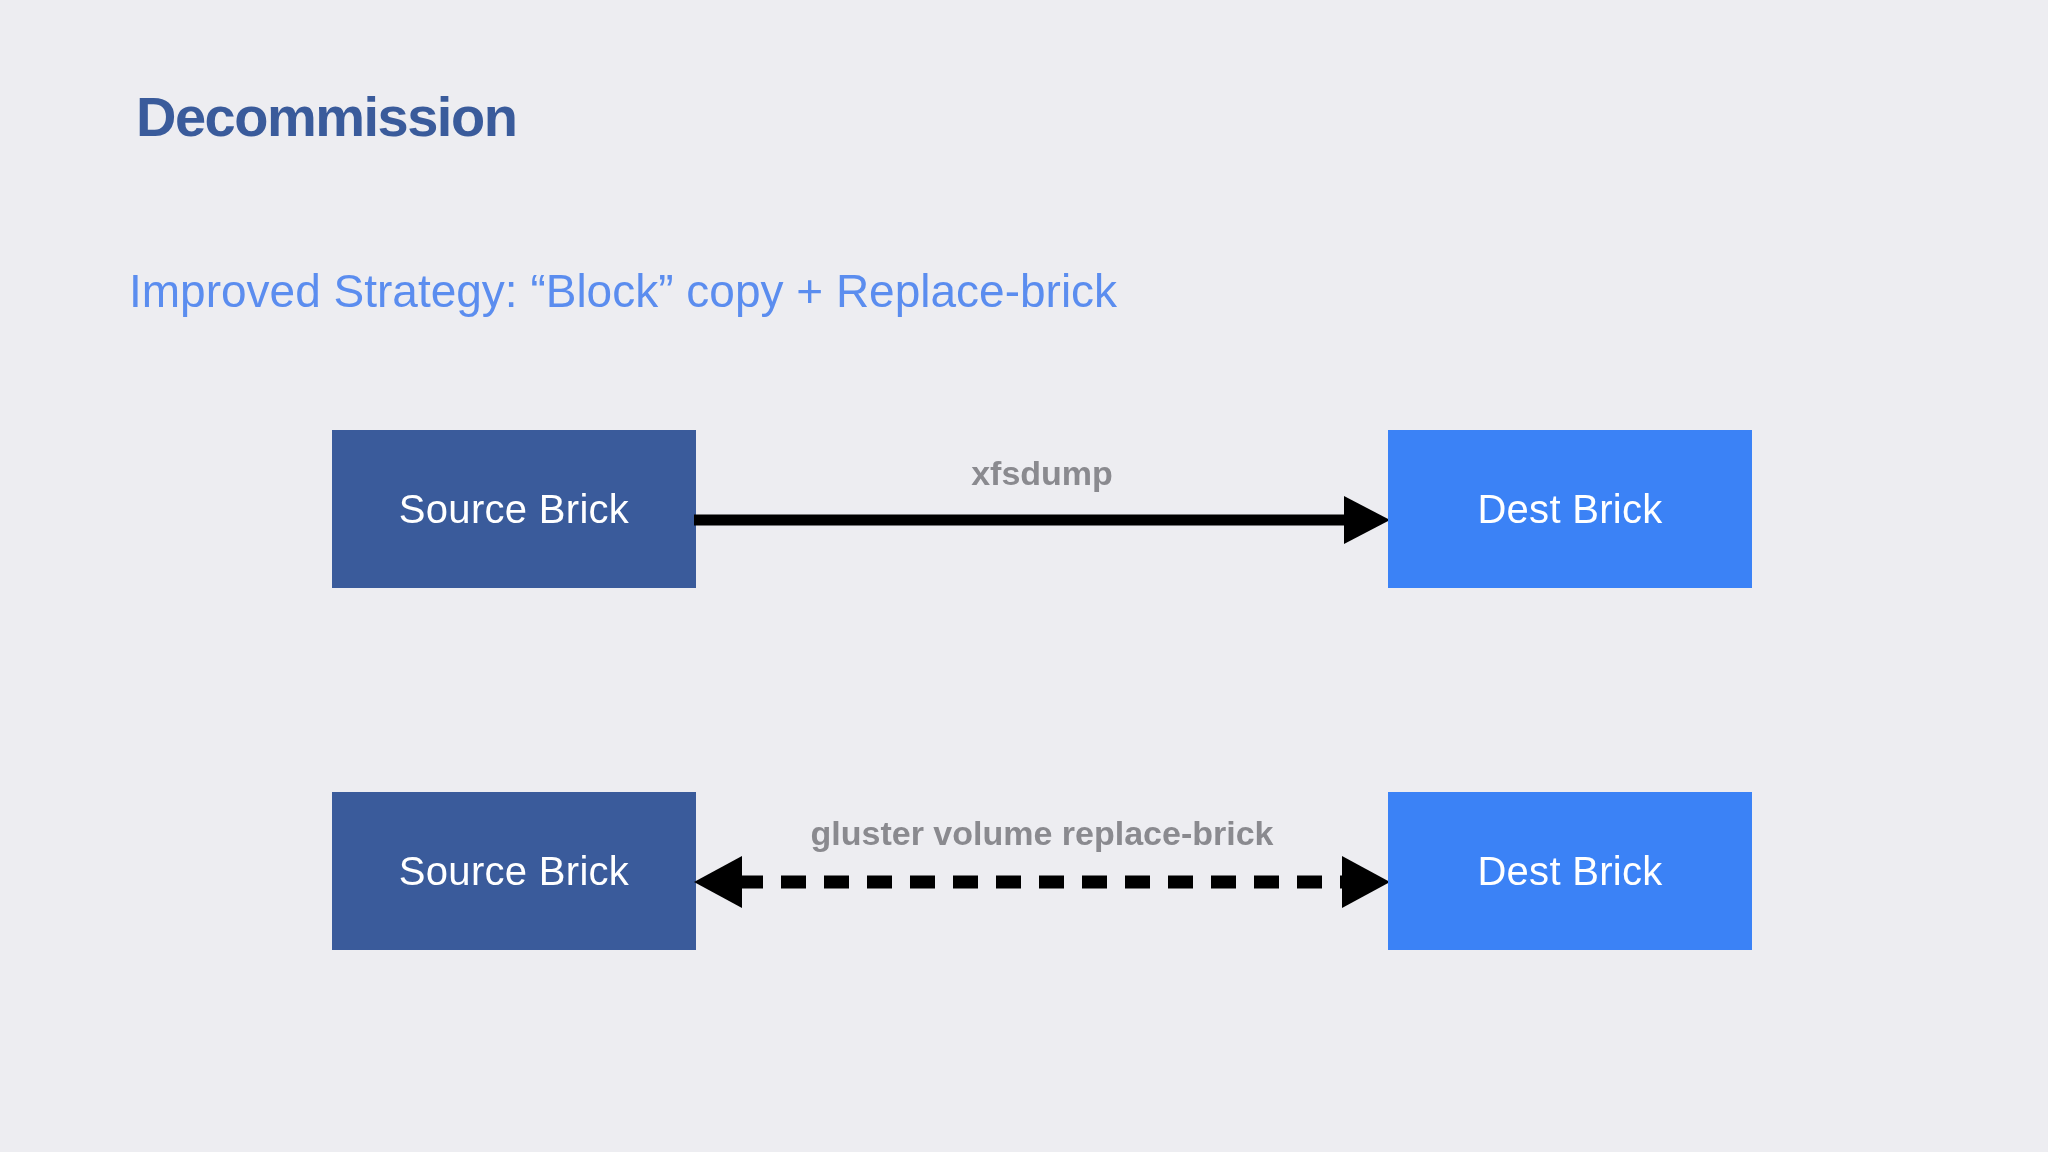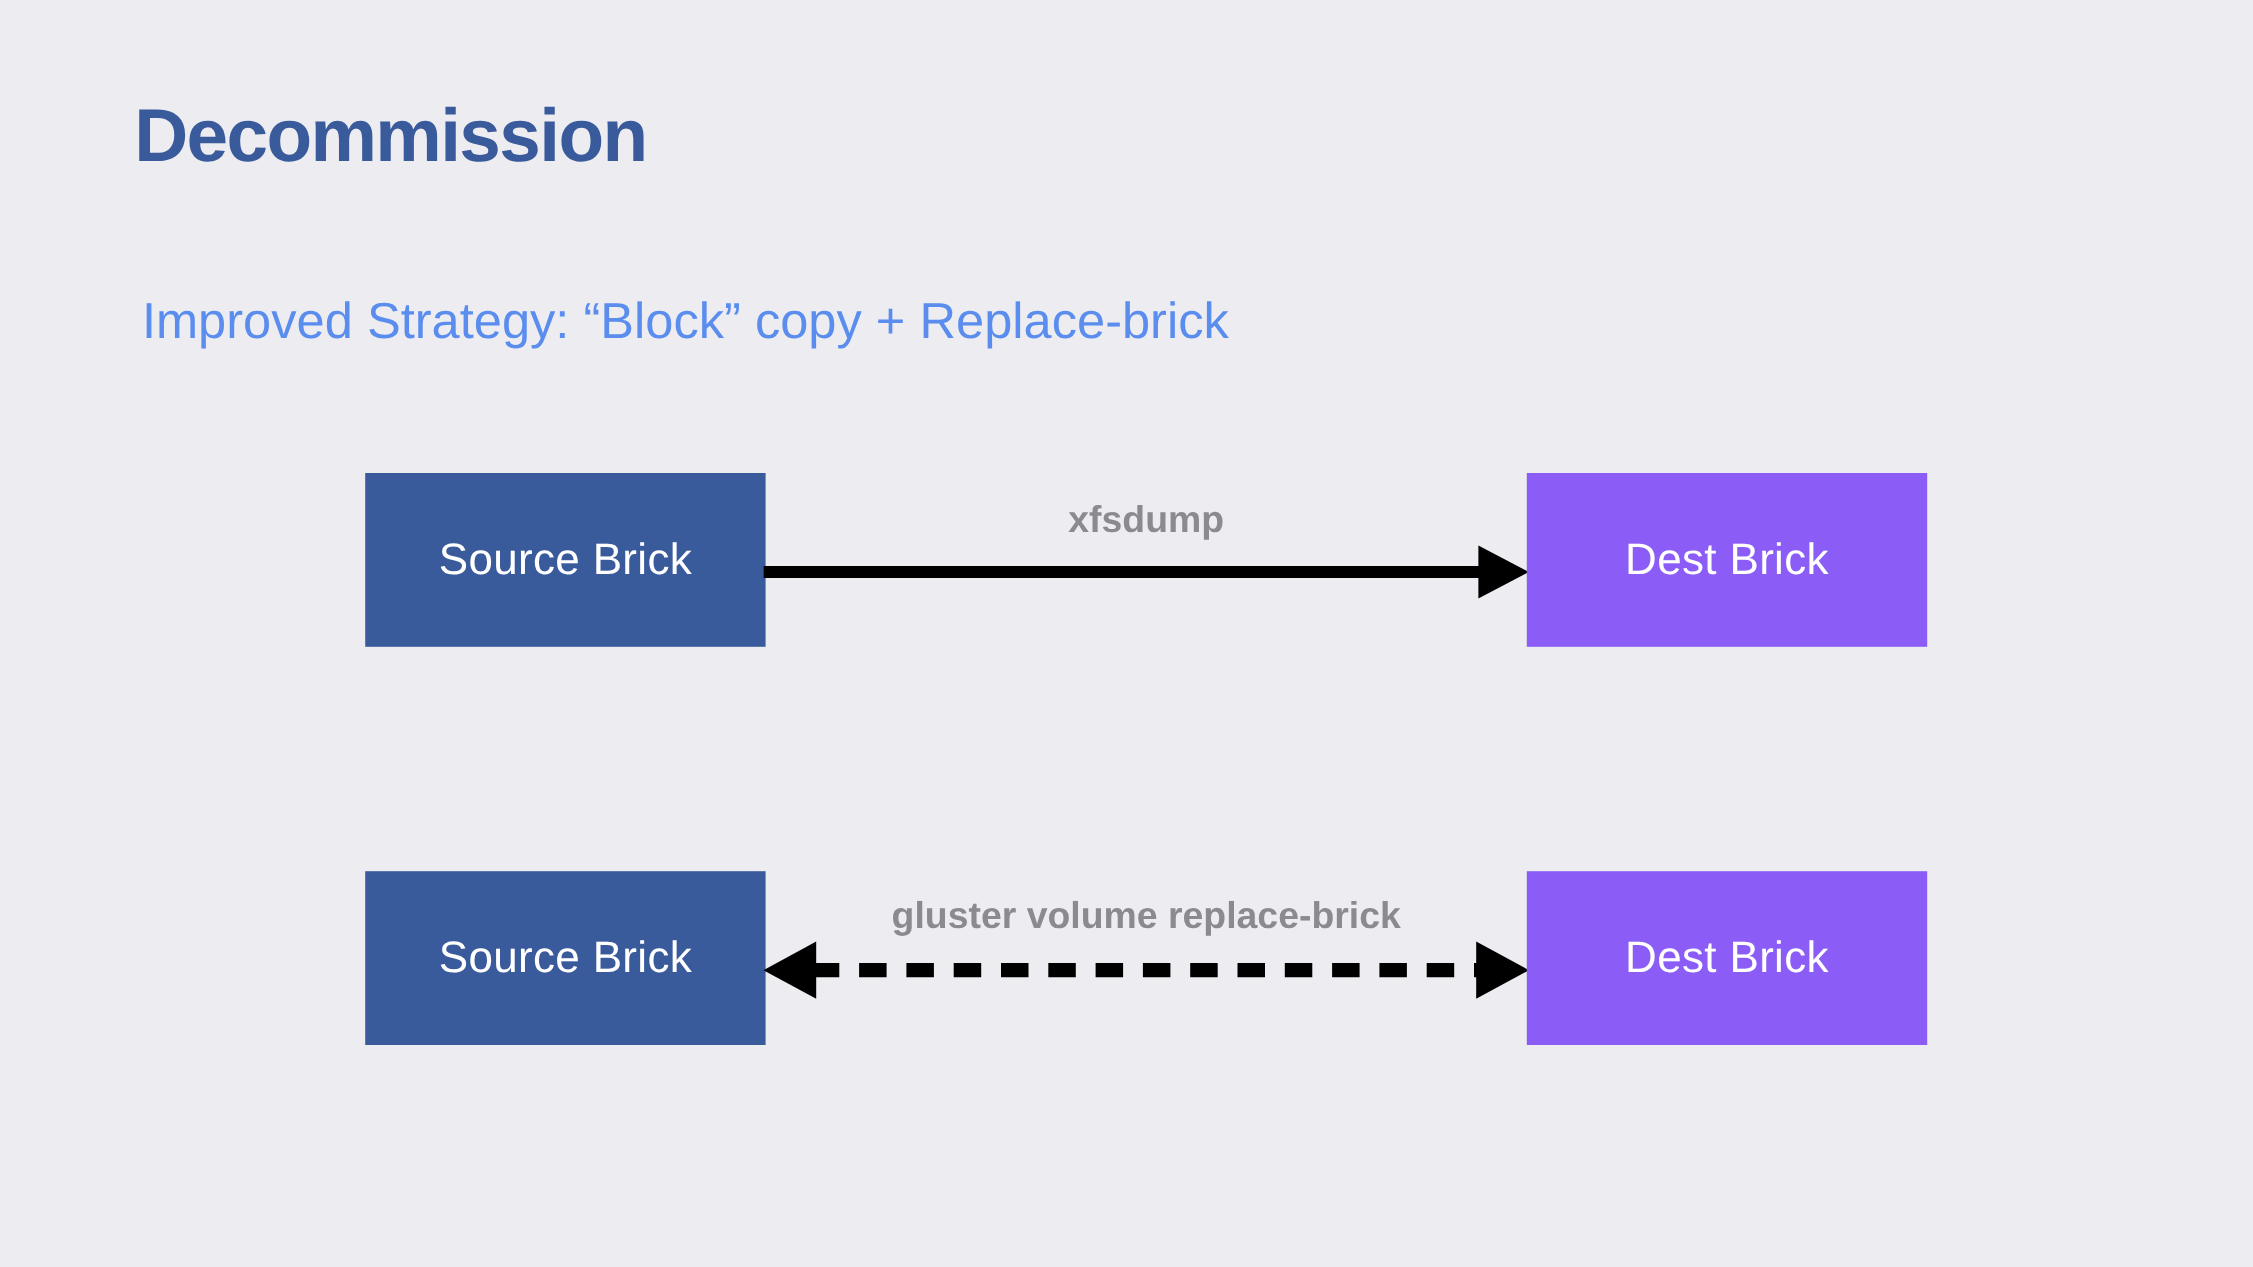--- a/index.html
+++ b/index.html
@@ -16,23 +16,23 @@
   }
   #slide {
     position: absolute;
     inset: 0;
     background: #ededf1;
   }
 
   
   #title {
     position: absolute;
-    left: 122px;
+    left: 136px;
     top: 88px;
-    font-size: 68px;
+    font-size: 56px;
     font-weight: 700;
     letter-spacing: -1.5px;
     color: #3a5b9b;
     white-space: nowrap;
     line-height: 1.05;
   }
   #subtitle {
     position: absolute;
     left: 129px;
     top: 250px;
@@ -67,21 +67,21 @@
     font-weight: 400;
     letter-spacing: 0.3px;
     box-sizing: border-box;
   }
   .brick.source {
     left: 332px;
     background: #3a5b9b;
   }
   .brick.dest {
     left: 1388px;
-    background: #8b5cf6;
+    background: #3b82f6;
   }
 
   
   .connector {
     position: absolute;
     left: 694px;
     top: 0;
     width: 696px;
     height: 177px;
   }

